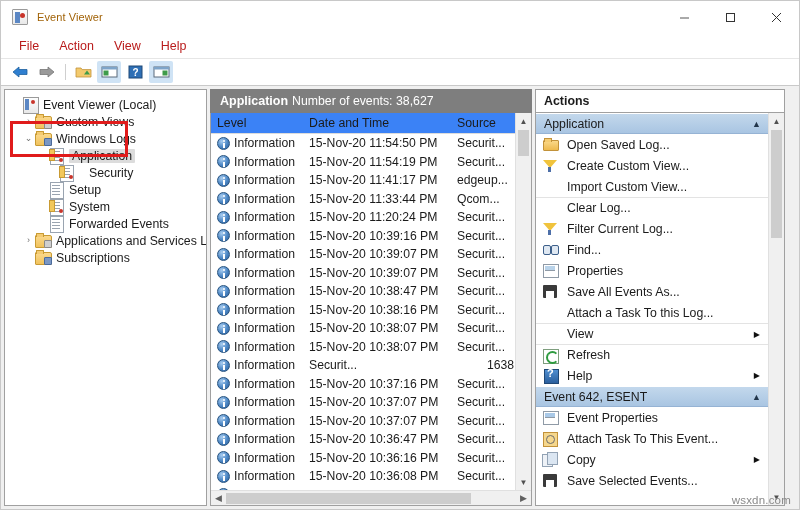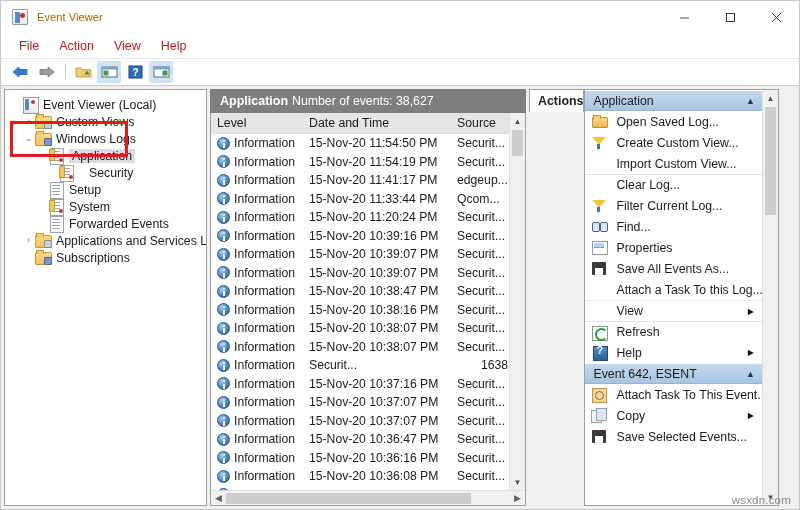--- a/index.html
+++ b/index.html
@@ -77,21 +77,21 @@
   }
   .tb-btn.hl { background: #cfe3f5; }
   .tb-sep {
     width: 1px; height: 16px; background: #cfcfcf; margin: 0 5px;
   }
 
   
   .body {
     flex: 1 1 auto; display: flex;
     background: #f0f0f0;
-    padding: 3px 20px 3px 3px;
+    padding: 3px 14px 3px 3px;
     gap: 3px;
     min-height: 0;
   }
 
   
   .tree-pane {
     width: 203px; flex: 0 0 203px;
     background: #ffffff;
     border: 1px solid #a0a0a0;
     position: relative;
@@ -191,21 +191,21 @@
     border: 1px solid #a0a0a0;
     border-top: none;
     display: flex; flex-direction: column;
     position: relative;
     overflow: hidden;
   }
   .grid-head {
     height: 21px; flex: 0 0 21px;
     display: flex; align-items: center;
     border-bottom: 1px solid #dcdcdc;
-    background: #e5e5e5;
+    background: #3b82f6;
     font-size: 12.3px; color: #1b1b1b;
     padding-right: 17px;
   }
   .gh { padding-left: 6px; white-space: nowrap; overflow: hidden; }
   .gh.c-level { width: 92px; flex: 0 0 92px; }
   .gh.c-date  { width: 148px; flex: 0 0 148px; }
   .gh.c-src   { width: 62px; flex: 0 0 62px; }
   .gh.c-eid   { flex: 1 1 auto; }
   .grid-rows { flex: 1 1 auto; min-height: 0; overflow: hidden; }
   .grow {
@@ -251,21 +251,21 @@
     position: absolute; left: 0; right: 0; bottom: 0; height: 15px;
     background: #f0f0f0; display: flex; align-items: center;
     border-top: 1px solid #e0e0e0;
   }
   .h-arrow { width: 15px; text-align:center; color:#606060; font-size: 9px; }
   .h-thumb { height: 11px; background: #cdcdcd; flex: 0 0 245px; }
 
   
   .actions-pane {
     width: 250px; flex: 0 0 250px;
-    display: flex; 
+    display: flex; flex-direction: column;
     min-height: 0;
   }
   .actions-title {
     height: 23px; flex: 0 0 23px;
     background: #ffffff;
     border: 1px solid #a0a0a0; border-bottom: none;
     display: flex; align-items: center; padding-left: 8px;
     font-size: 12.4px; font-weight: bold; color: #1b1b1b;
   }
   .actions-body {
@@ -813,20 +813,24 @@
             <div class="act-item">
               <span class="act-ico ai-help"></span>
               <span>Help</span>
               <span class="act-arrow">▶</span>
             </div>
             <div class="act-section">
               <span>Event 642, ESENT</span>
               <span class="chev">▲</span>
             </div>
             <div class="act-item">
+              <span class="act-ico ai-evprops"></span>
+              <span>Event Properties</span>
+            </div>
+            <div class="act-item">
               <span class="act-ico ai-task"></span>
               <span>Attach Task To This Event...</span>
             </div>
             <div class="act-item">
               <span class="act-ico ai-copy"></span>
               <span>Copy</span>
               <span class="act-arrow">▶</span>
             </div>
             <div class="act-item">
               <span class="act-ico ai-save"></span>

